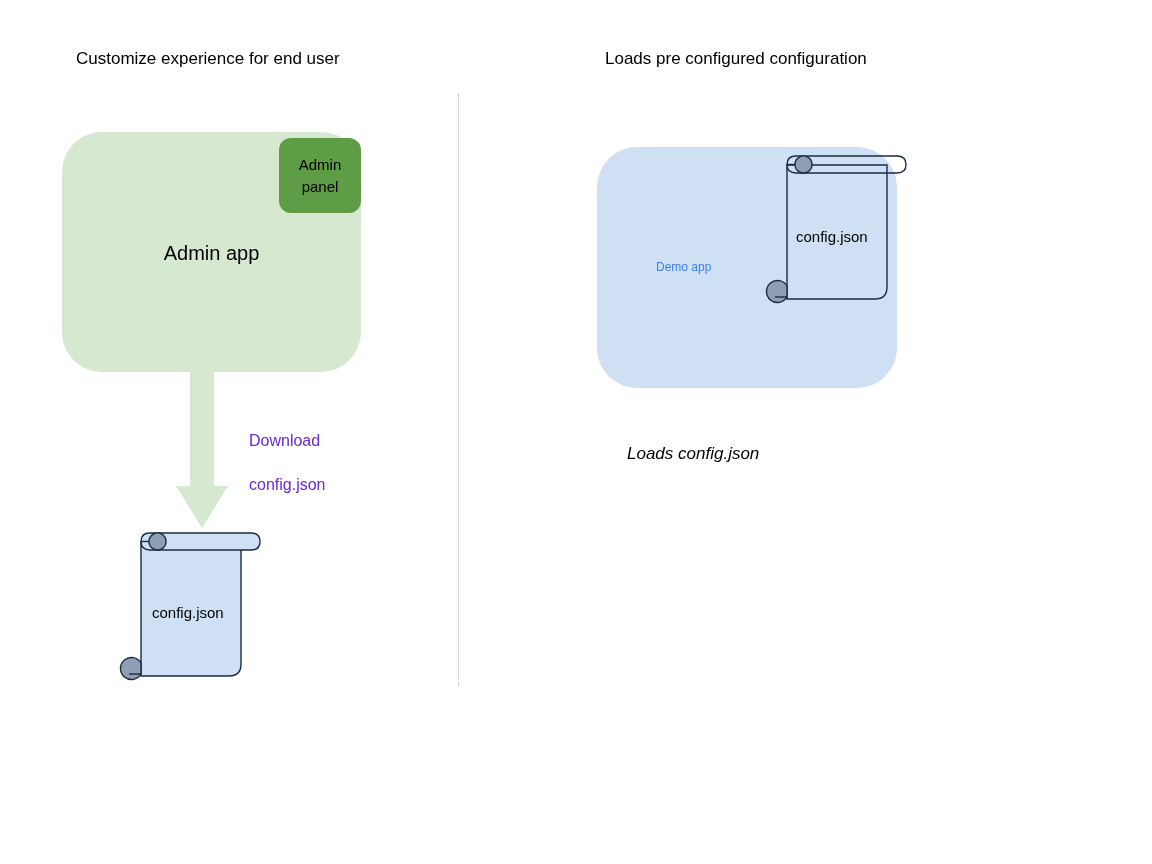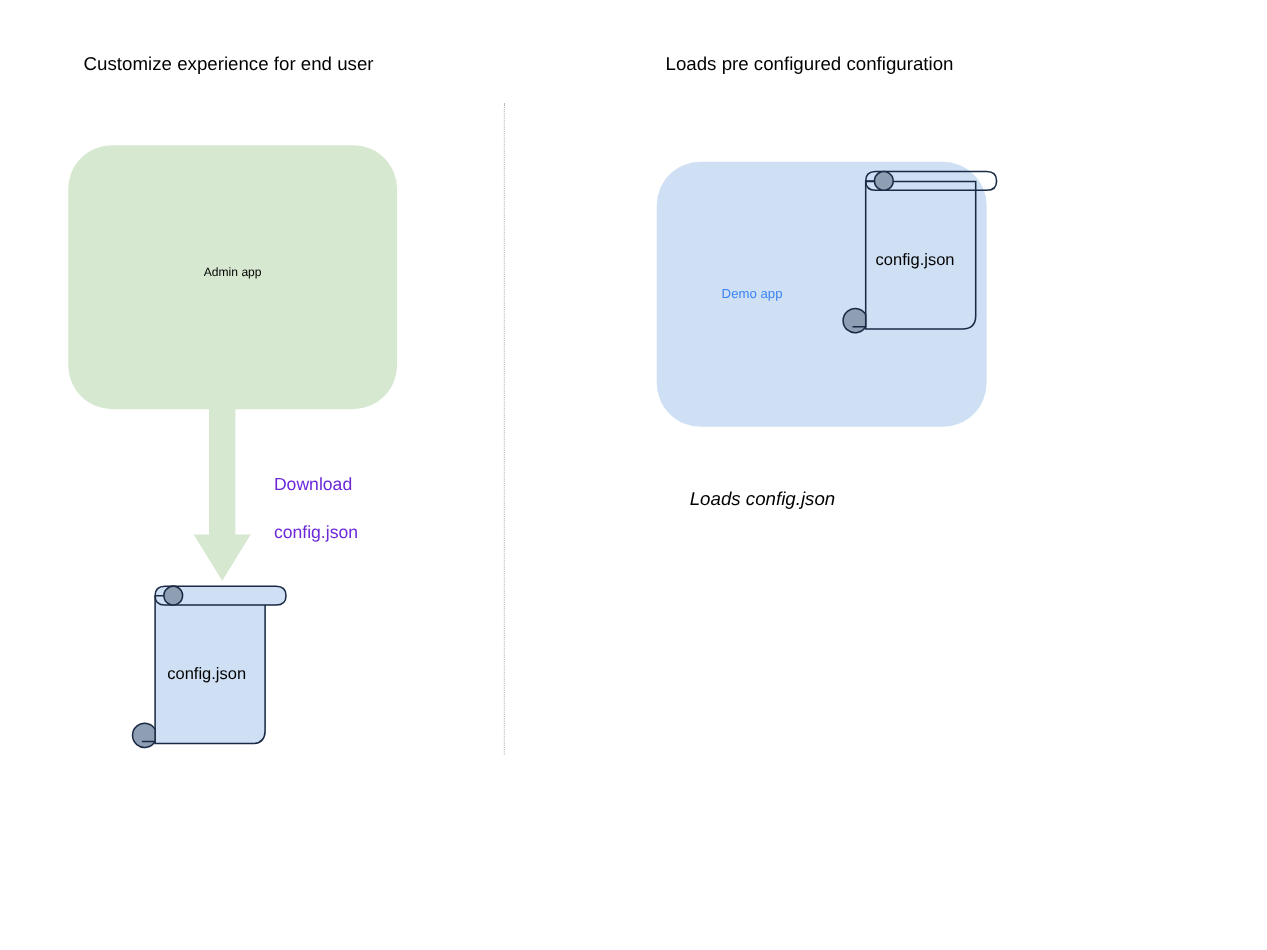--- a/index.html
+++ b/index.html
@@ -51,21 +51,21 @@
     height: 240px;
     background: #d6e8d0;
     border-radius: 40px;
   }
   #admin-app-label {
     position: absolute;
     left: 0;
     right: 0;
     top: 110px;
     text-align: center;
-    font-size: 11px;
+    font-size: 20px;
     color: #000000;
   }
 
   #admin-panel-box {
     position: absolute;
     left: 279px;
     top: 138px;
     width: 82px;
     height: 75px;
     background: #5f9c46;
@@ -151,20 +151,26 @@
   <div class="section-title" id="title-right">Loads pre configured configuration</div>
 
   <div class="section-title" id="title-left">Customize experience for end user</div>
 
   <div id="divider"></div>
 
   <div id="admin-app-box">
     <div id="admin-app-label">Admin app</div>
   </div>
 
+  <div id="admin-panel-box">
+    <div id="admin-panel-label">
+      <span>Admin</span><br>
+      <span>panel</span>
+    </div>
+  </div>
 
   <svg id="download-arrow" viewBox="0 0 60 160">
     <polygon points="14,0 38,0 38,116 52,116 26,158 0,116 14,116" fill="#d6e8d0"></polygon>
   </svg>
 
   <div id="download-arrow-label">
     <span>Download</span><br>
     <span>config.json</span>
   </div>
 

